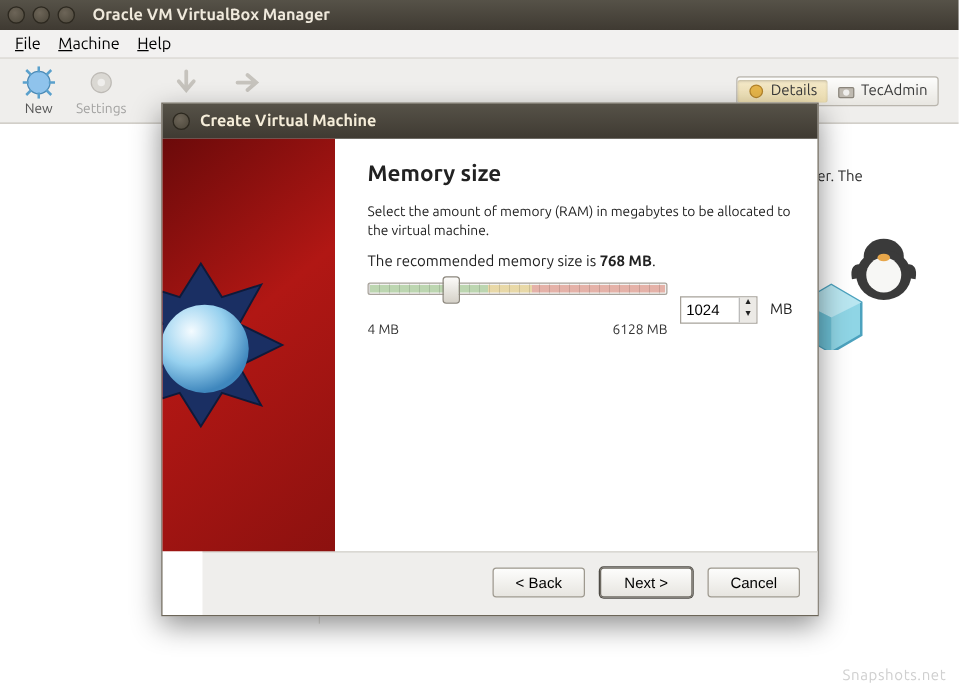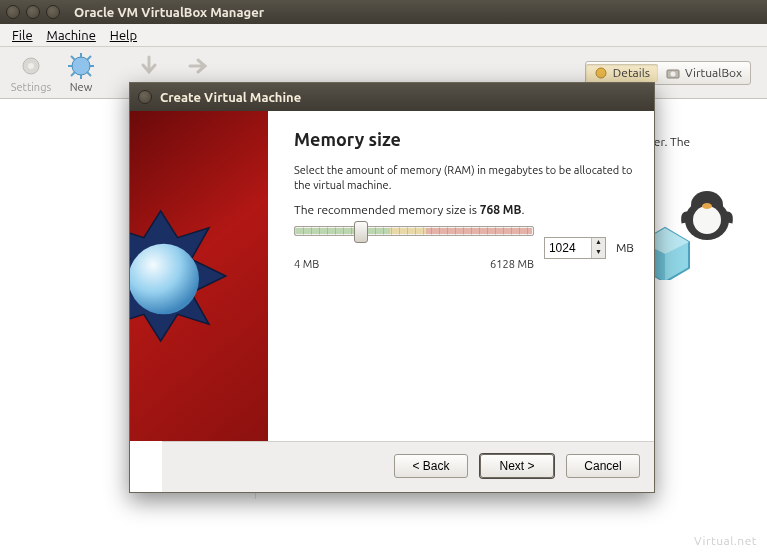--- a/index.html
+++ b/index.html
@@ -27,21 +27,20 @@
   
   .menubar {
     height: 23px;
     background: #f2f1f0;
     display: flex;
     align-items: center;
     gap: 2px;
     padding: 0 6px;
     border-bottom: 1px solid #d2cfc9;
     font-size: 13px;
-    text-decoration: underline;
   }
   .menuitem { padding: 2px 6px; cursor: default; }
   .menuitem span { text-decoration: underline; }
   
   .toolbar {
     height: 52px;
     background: #efeeec;
     border-bottom: 1px solid #c7c3bc;
     display: flex;
     align-items: center;
@@ -233,43 +232,43 @@
   <span style="margin-left:8px">Oracle VM VirtualBox Manager</span>
 </div>
 
 <div class="menubar">
     <div class="menuitem"><span>F</span>ile</div>
     <div class="menuitem"><span>M</span>achine</div>
     <div class="menuitem"><span>H</span>elp</div>
   </div>
 
 <div class="toolbar">
-  <div class="tool disabled">
-    <svg class="tool-icon" viewBox="0 0 26 26">
-      <circle cx="13" cy="13" r="8" fill="#c7c3bb" stroke="#8d8880"></circle>
-      <circle cx="13" cy="13" r="3" fill="#efeeec"></circle>
-    </svg>
-    <span>Settings</span>
-  </div>
   <div class="tool">
     <svg class="tool-icon" viewBox="0 0 26 26">
       <circle cx="13" cy="13" r="9" fill="#8fc3ec" stroke="#4b89b5" stroke-width="1"></circle>
       <g stroke="#5aa0cc" stroke-width="2">
         <line x1="13" y1="0" x2="13" y2="5"></line>
           <line x1="13" y1="21" x2="13" y2="26"></line>
         <line x1="0" y1="13" x2="5" y2="13"></line>
           <line x1="21" y1="13" x2="26" y2="13"></line>
         <line x1="3" y1="3" x2="7" y2="7"></line>
           <line x1="19" y1="19" x2="23" y2="23"></line>
         <line x1="23" y1="3" x2="19" y2="7"></line>
           <line x1="7" y1="19" x2="3" y2="23"></line>
       </g>
     </svg>
     <span>New</span>
   </div>
+  <div class="tool disabled">
+    <svg class="tool-icon" viewBox="0 0 26 26">
+      <circle cx="13" cy="13" r="8" fill="#c7c3bb" stroke="#8d8880"></circle>
+      <circle cx="13" cy="13" r="3" fill="#efeeec"></circle>
+    </svg>
+    <span>Settings</span>
+  </div>
   <div style="width:18px"></div>
   <div class="tool disabled">
     <svg class="tool-icon" viewBox="0 0 26 26">
       <path d="M13 4 v12 M7 12 l6 7 l6 -7" stroke="#9e998f" stroke-width="3" fill="none" stroke-linecap="round"></path>
     </svg>
     <span>&nbsp;</span>
   </div>
   <div class="tool disabled">
     <svg class="tool-icon" viewBox="0 0 26 26">
       <path d="M4 13 h12 M12 7 l7 6 l-7 6" stroke="#9e998f" stroke-width="3" fill="none" stroke-linecap="round"></path>
@@ -282,21 +281,21 @@
       <svg width="14" height="14" viewBox="0 0 14 14">
           <circle cx="7" cy="7" r="5" fill="#e7b64a" stroke="#b3842b"></circle>
         </svg>
       <span>Details</span>
     </div>
     <div class="det-part">
       <svg width="14" height="14" viewBox="0 0 14 14">
           <rect x="1" y="4" width="12" height="8" rx="1" fill="#bfbab1" stroke="#8a857b"></rect>
           <circle cx="7" cy="8" r="2.5" fill="#efeeec"></circle>
         </svg>
-      <span>VirtualBox</span>
+      <span>TecAdmin</span>
     </div>
   </div>
 </div>
 
 <div class="sidebar-hint"></div>
 
 <div class="righttext">
   <span>r computer. The</span><br>
   <span>nes yet.</span>
 </div>
@@ -364,13 +363,13 @@
       </div>
     </div>
   </div>
   <div class="dialog-footer">
     <button class="btn">&lt; Back</button>
     <button class="btn primary">Next &gt;</button>
     <button class="btn">Cancel</button>
   </div>
 </div>
 
-<div class="watermark">Virtual.net</div>
+<div class="watermark">Snapshots.net</div>
 
 </body></html>

